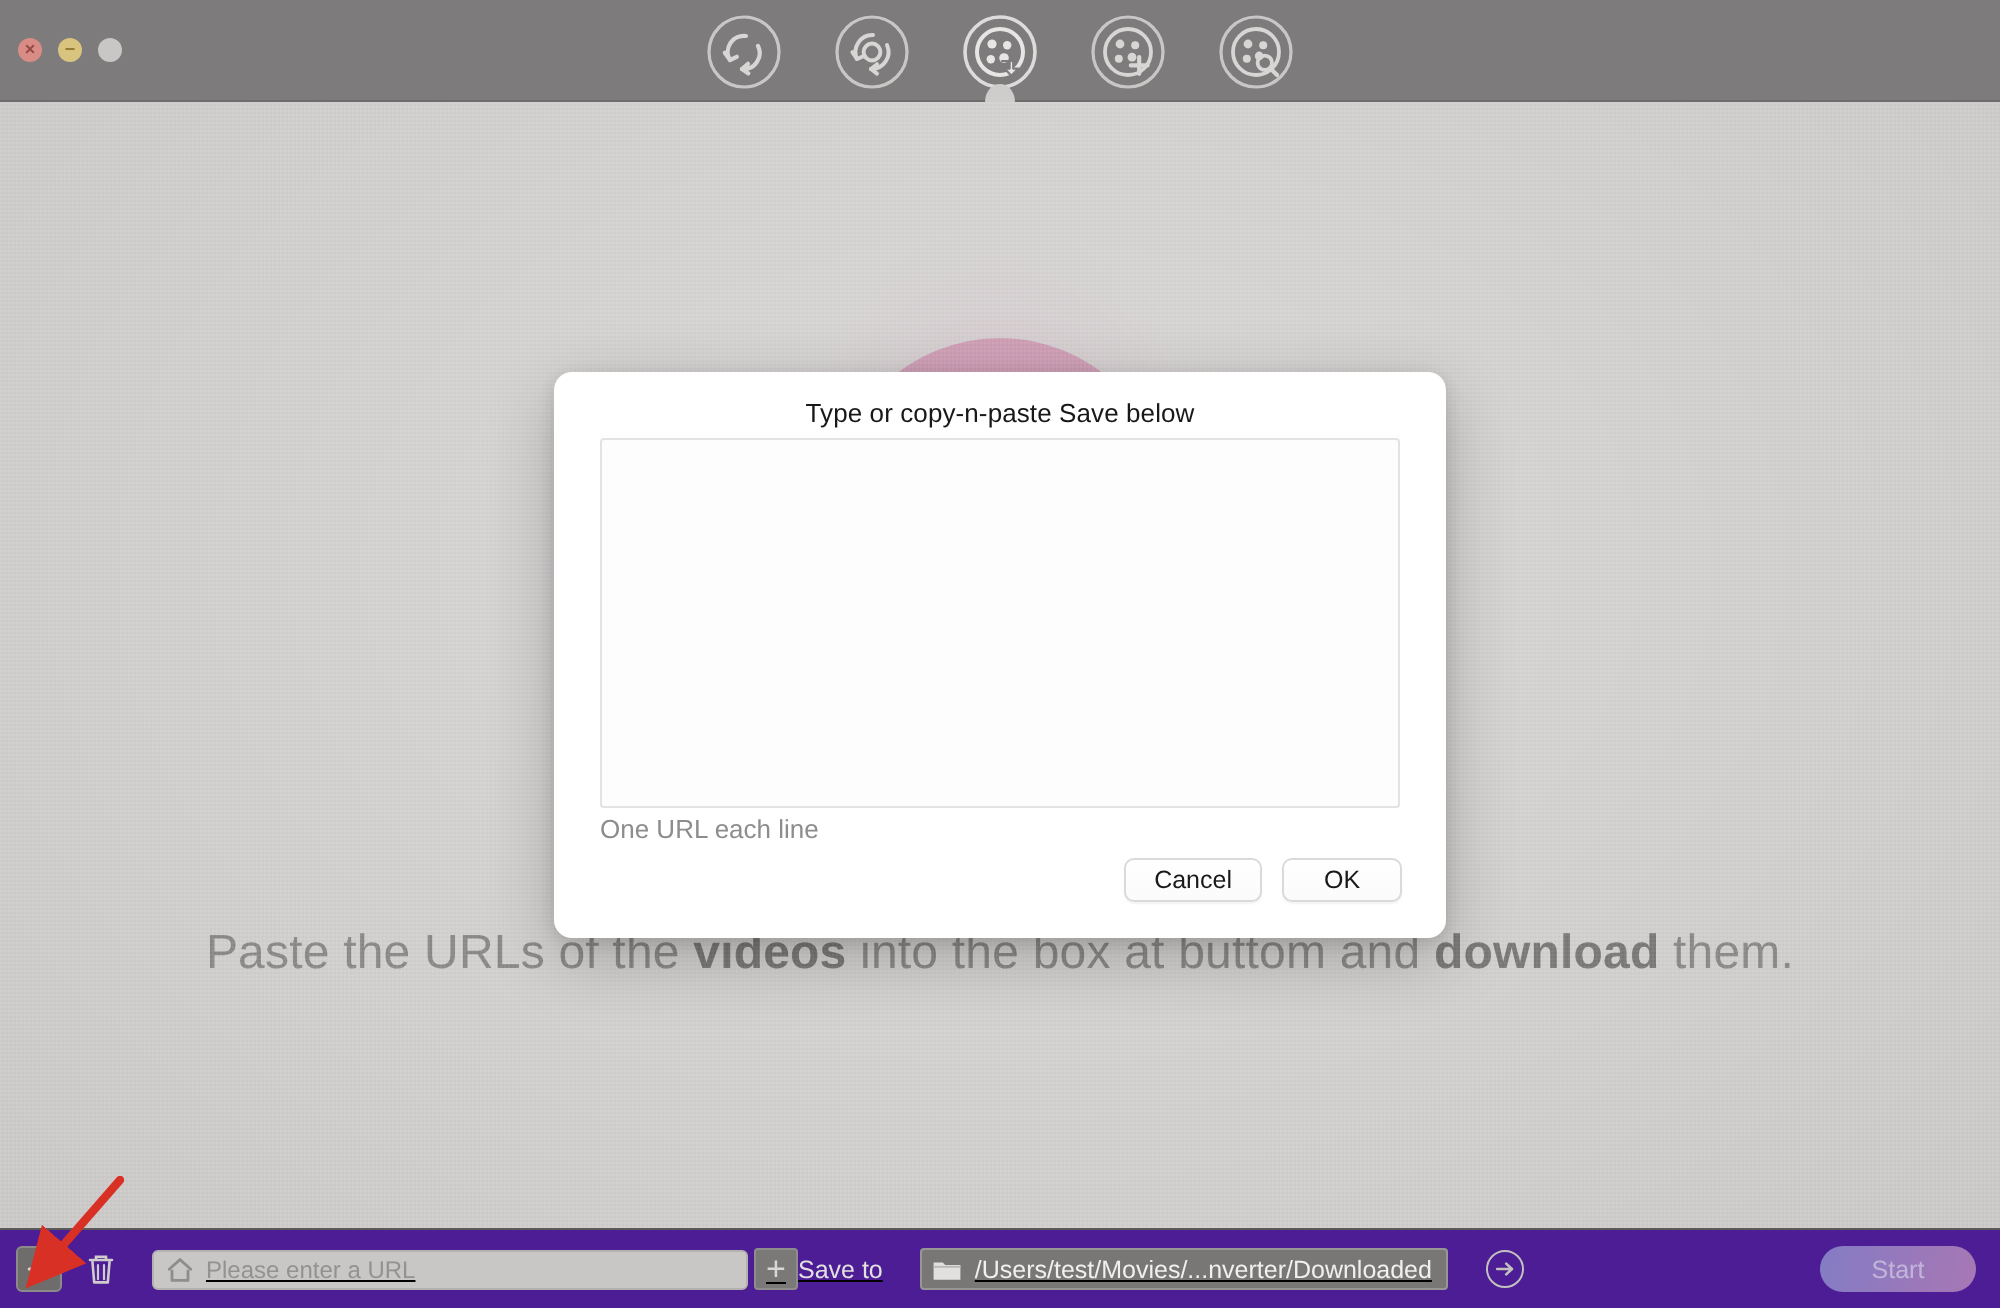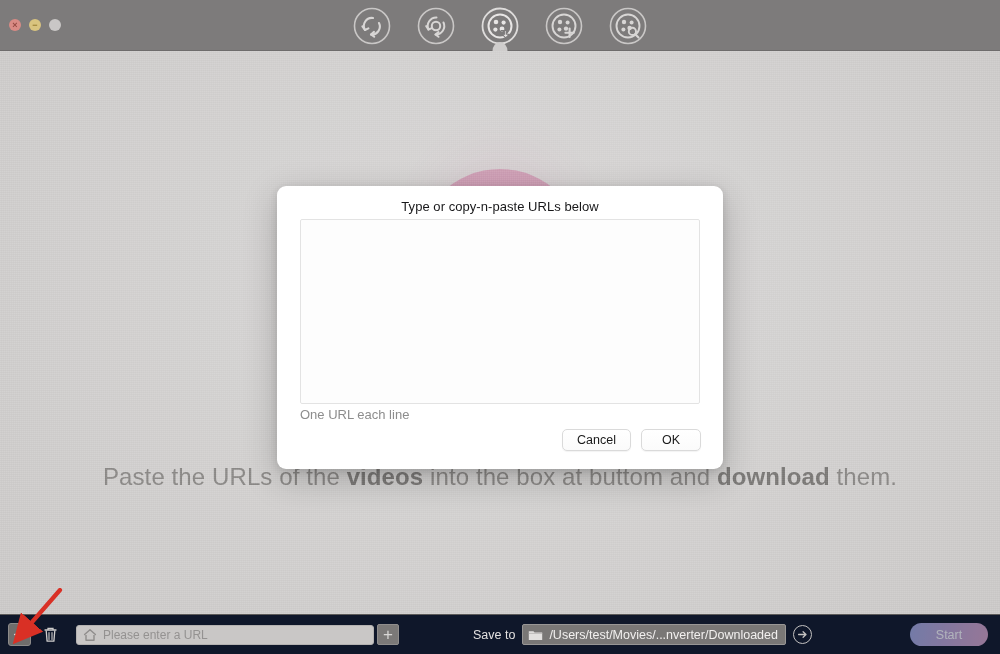--- a/index.html
+++ b/index.html
@@ -197,24 +197,25 @@
     box-shadow: 0 1px 1px rgba(0,0,0,.05);
     margin-top: 12px;
   }
 
   
   #bottombar {
     position: absolute;
     bottom: 0; left: 0;
     width: 1000px;
     height: 40px;
-    background: #0f172a;
+    background: #4c1d95;
     border-top: 1px solid #5c5a59;
     display: flex;
     align-items: center;
+    text-decoration: underline;
   }
   .sq-btn {
     width: 23px; height: 23px;
     border: 1px solid #8d8b8a;
     border-radius: 3px;
     background: #6f6d6c;
     display: flex; align-items: center; justify-content: center;
     color: #d7d5d4;
     margin-left: 8px;
     cursor: default;
@@ -250,22 +251,21 @@
     display: flex; align-items: center; justify-content: center;
     color: #d9d7d6;
     font-size: 17px;
     line-height: 1;
     cursor: default;
   }
 
   #saveto-group {
     display: flex;
     align-items: center;
-    gap: 7px;
-    margin-left: 74px;
+    gap: 19px;
   }
   #saveto-label {
     color: #e3e1e0;
     font-size: 12.5px;
   }
   #path-box {
     height: 21px;
     background: #797776;
     border: 1px solid #989695;
     border-radius: 2px;
@@ -403,21 +403,21 @@
       <div class="wm-circle"></div>
     </div>
 
     <div id="hint-text">
       <span>Paste the URLs of the </span><b>videos</b><span> into the box at buttom and </span><b>download</b><span> them.</span>
     </div>
 
   </div>
 
   <div id="dialog">
-    <div id="dialog-title">Type or copy-n-paste URLs below</div>
+    <div id="dialog-title">Type or copy-n-paste Save below</div>
 
     <textarea id="url-textarea" placeholder="" style=""></textarea>
 
     <div id="dialog-note">One URL each line</div>
 
     <div id="dialog-actions">
       <button class="dlg-btn">Cancel</button>
       <button class="dlg-btn">OK</button>
     </div>
   </div>

